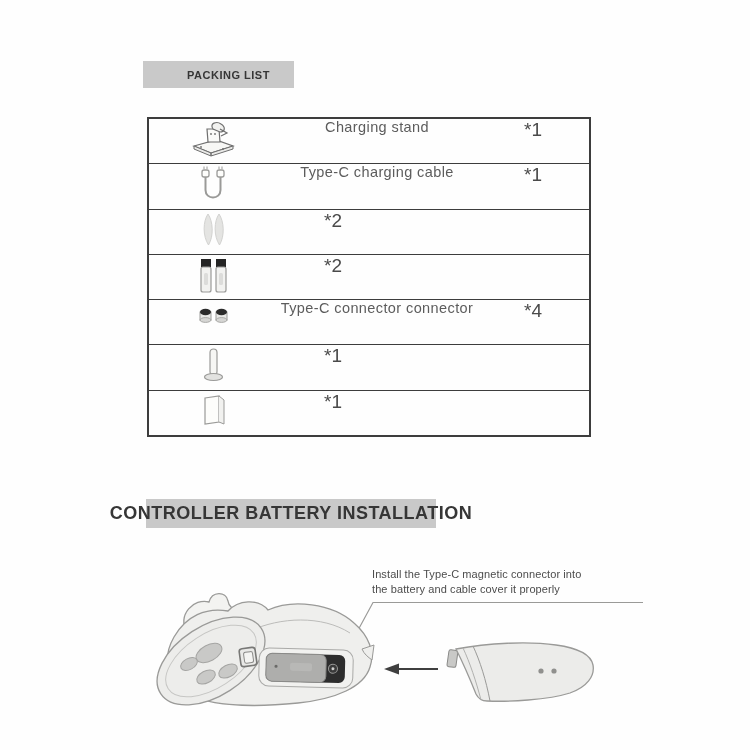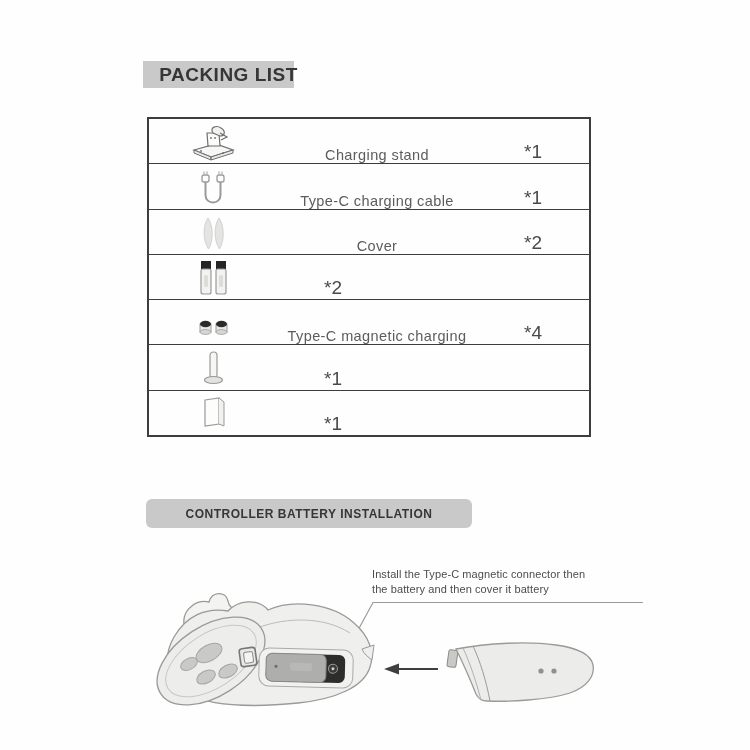--- a/index.html
+++ b/index.html
@@ -5,27 +5,27 @@
   html,body{margin:0;padding:0;background:#ffffff;}
   .canvas{
     position:relative;width:750px;height:750px;background:#fefefe;
     font-family:"Liberation Sans",sans-serif;overflow:hidden;
   }
   .badge{
     position:absolute;background:#c9c9c9;color:#363636;font-weight:bold;
     display:flex;align-items:center;justify-content:center;
     letter-spacing:0.5px;white-space:nowrap;
   }
-  .badge-packing{left:143px;top:61px;width:131px;height:27px;font-size:19px;padding-left:20px;}
-  .badge-install{left:146px;top:499px;width:326px;height:29px;font-size:12px;border-radius:6px;}
+  .badge-packing{left:143px;top:61px;width:131px;height:27px;font-size:11px;padding-left:20px;}
+  .badge-install{left:146px;top:499px;width:290px;height:29px;font-size:18px;}
   .table{
     position:absolute;left:147px;top:117px;width:444px;height:320px;
     border:2px solid #3d3d3d;box-sizing:border-box;display:flex;flex-direction:column;
   }
-  .row{flex:1;display:flex;align-items:flex-end;}
+  .row{flex:1;display:flex;align-items:flex-start;}
   .row + .row{border-top:1.5px solid #3d3d3d;}
   .cell-icon{width:128px;display:flex;align-items:center;justify-content:center;}
   .cell-name{flex:1;text-align:center;font-size:14.5px;color:#5c5c5c;letter-spacing:0.4px;}
   .cell-qty{width:112px;text-align:center;font-size:19px;color:#4a4a4a;font-weight:400;}
   .note{
     position:absolute;left:372px;top:567px;font-size:11px;line-height:14.5px;
     color:#4c4c4c;letter-spacing:0.1px;
   }
   .illustration{position:absolute;left:0;top:540px;}
   svg{display:block;}
@@ -70,21 +70,20 @@
       <div class="cell-qty">*1</div>
     </div>
 
     <div class="row">
       <div class="cell-icon">
         <svg width="40" height="40" viewBox="0 0 40 40">
           <path d="M15,4 C20,11 21,26 15.5,35 C9.5,26 10,11 15,4 Z" fill="#e4e4e2" stroke="#d2d2d0" stroke-width="1"></path>
           <path d="M26,4 C31,11 32,26 26.5,35 C20.5,26 21,11 26,4 Z" fill="#e4e4e2" stroke="#d2d2d0" stroke-width="1"></path>
         </svg>
       </div>
-      <div class="cell-name">Cover</div>
       <div class="cell-qty">*2</div>
     </div>
 
     <div class="row">
       <div class="cell-icon">
         <svg width="44" height="42" viewBox="0 0 44 42">
           <rect x="10" y="4" width="10" height="8" fill="#252525"></rect>
           <rect x="10" y="12" width="10" height="25" rx="2" fill="#f2f2f0" stroke="#9a9a98" stroke-width="1.2"></rect>
           <rect x="13" y="18" width="4" height="12" rx="1.5" fill="#dcdcda"></rect>
           <rect x="25" y="4" width="10" height="8" fill="#252525"></rect>
@@ -99,21 +98,21 @@
       <div class="cell-icon">
         <svg width="44" height="32" viewBox="0 0 44 32">
           <rect x="9" y="12" width="11" height="8" fill="#e8e8e6" stroke="#9a9a98" stroke-width="1"></rect>
           <ellipse cx="14.5" cy="12" rx="5.5" ry="3.2" fill="#2b2b2b"></ellipse>
           <ellipse cx="14.5" cy="20" rx="5.5" ry="2.4" fill="#d6d6d4" stroke="#9a9a98" stroke-width="0.8"></ellipse>
           <rect x="25" y="12" width="11" height="8" fill="#e8e8e6" stroke="#9a9a98" stroke-width="1"></rect>
           <ellipse cx="30.5" cy="12" rx="5.5" ry="3.2" fill="#2b2b2b"></ellipse>
           <ellipse cx="30.5" cy="20" rx="5.5" ry="2.4" fill="#d6d6d4" stroke="#9a9a98" stroke-width="0.8"></ellipse>
         </svg>
       </div>
-      <div class="cell-name">Type-C magnetic charging</div>
+      <div class="cell-name">Type-C connector connector</div>
       <div class="cell-qty">*4</div>
     </div>
 
     <div class="row">
       <div class="cell-icon">
         <svg width="40" height="42" viewBox="0 0 40 42">
           <rect x="17" y="4" width="7" height="26" rx="3.5" fill="#f6f6f4" stroke="#9a9a98" stroke-width="1.2"></rect>
           <ellipse cx="20.5" cy="32" rx="9" ry="3.5" fill="#e2e2e0" stroke="#9a9a98" stroke-width="1.2"></ellipse>
         </svg>
       </div>
@@ -128,22 +127,22 @@
         </svg>
       </div>
       <div class="cell-qty">*1</div>
     </div>
 
   </div>
 
   <div class="badge badge-install">CONTROLLER BATTERY INSTALLATION</div>
 
   <div class="note">
-    <div>Install the Type-C magnetic connector then</div>
-    <div>the battery and then cover it battery</div>
+    <div>Install the Type-C magnetic connector into</div>
+    <div>the battery and cable cover it properly</div>
   </div>
 
   <svg class="illustration" width="750" height="210" viewBox="0 540 750 210">
 
     <polyline points="643,602.5 373,602.5 344,656" fill="none" stroke="#9a9a98" stroke-width="1.2"></polyline>
 
     <g>
       <path d="M187,633 C177,614 194,598 209,602 C212,591 226,591 228,601 C229,610 240,611 246,617 C252,623 251,630 244,634 Z" fill="#f3f3f1" stroke="#9a9a98" stroke-width="1.3"></path>
       <path d="M174,637 C186,616 206,607 228,611 C238,600 258,598 268,610 C292,599 332,603 354,623 C369,636 375,652 370,667 C364,687 336,699 298,703 C258,707 212,707 188,694 C166,682 162,658 174,637 Z" fill="#efefed" stroke="#9a9a98" stroke-width="1.3"></path>
       <path d="M250,631 C280,617 322,615 350,633" fill="none" stroke="#bcbcba" stroke-width="1"></path>

